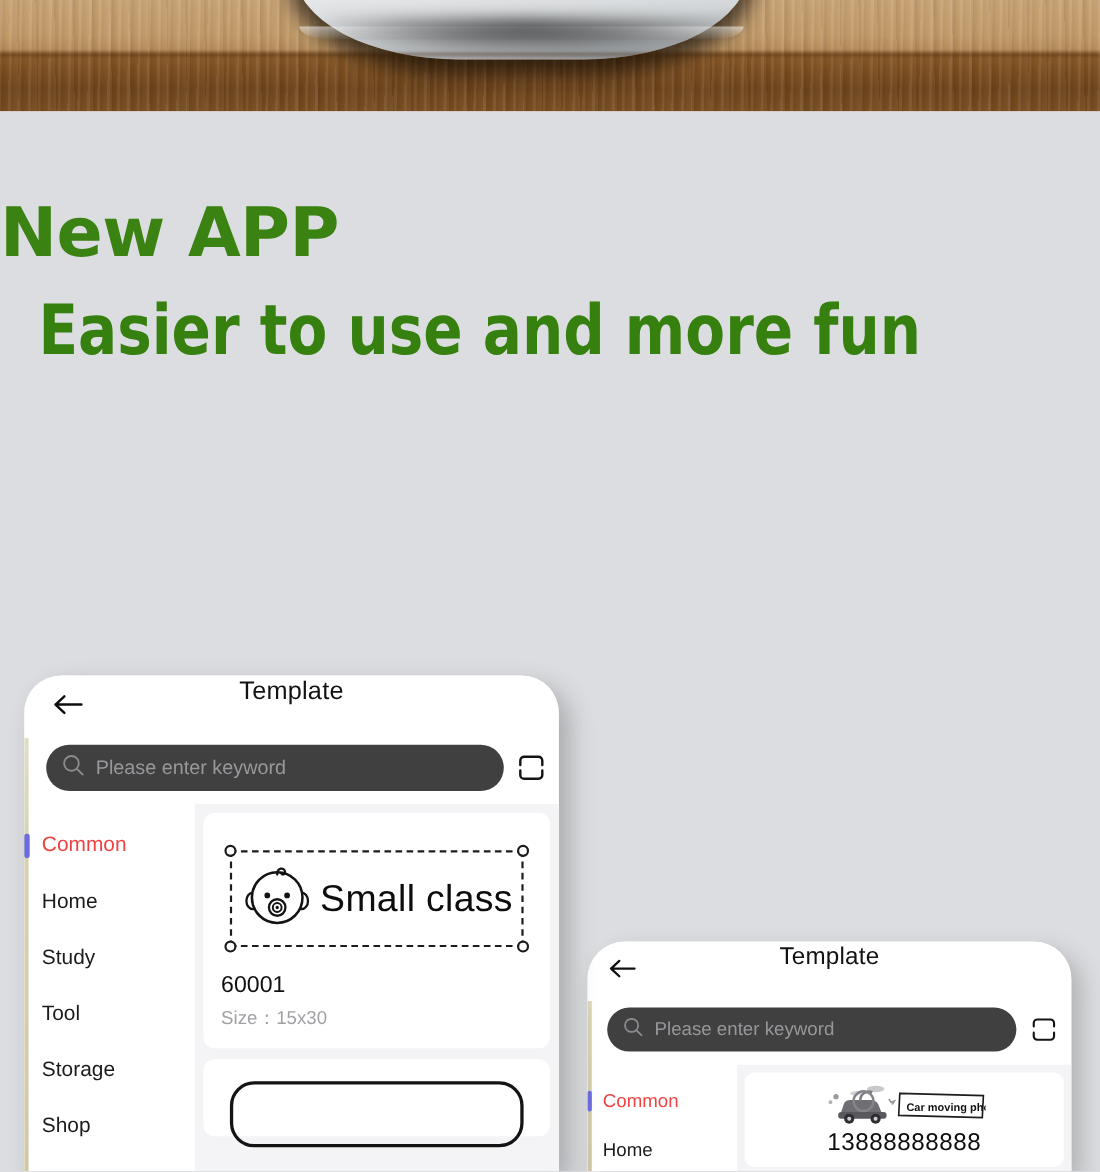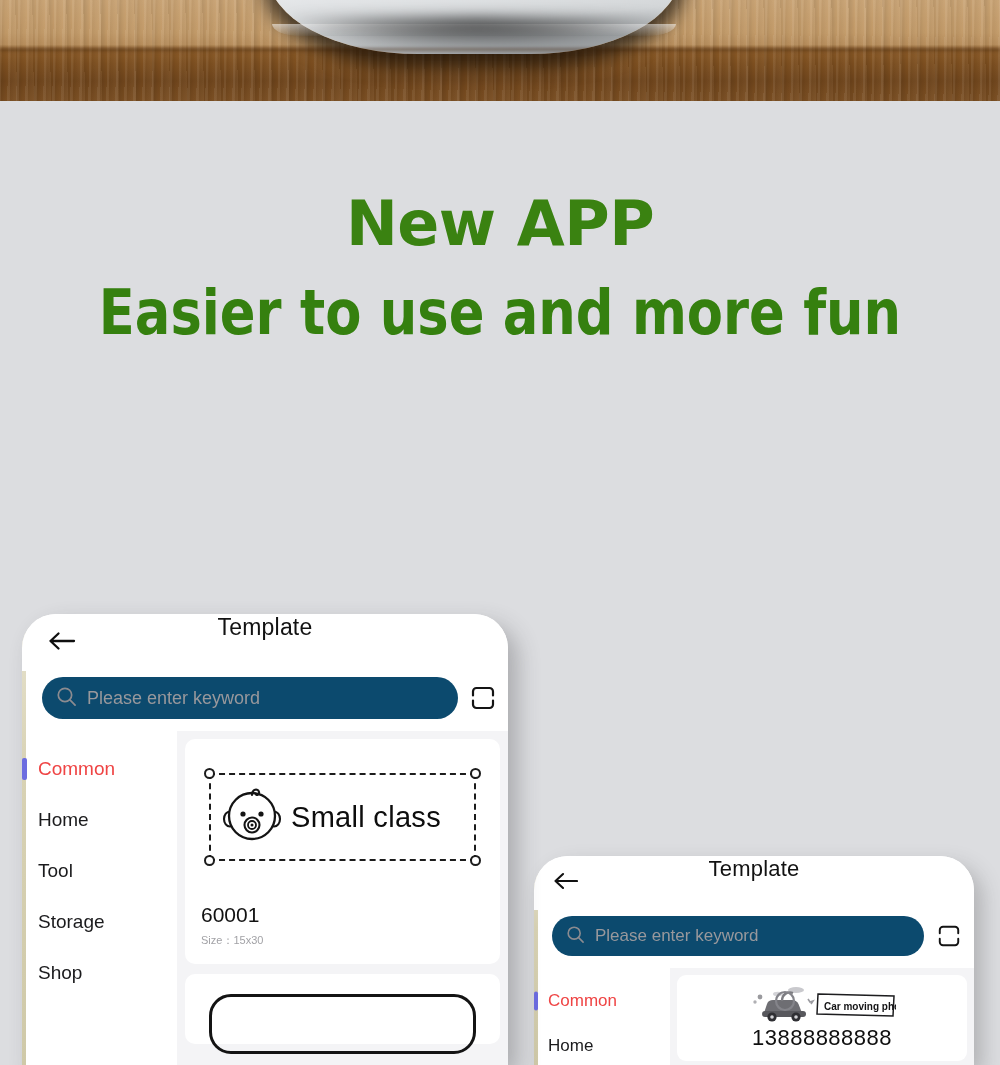--- a/index.html
+++ b/index.html
@@ -42,21 +42,21 @@
     filter: blur(7px);
   }
   .laptop-lip {
     position:absolute; left:272px; top:24px; width:404px; height:12px;
     border-radius:0 0 140px 140px / 0 0 60px 60px;
     background: linear-gradient(180deg, rgba(255,255,255,.55), rgba(120,125,130,.1));
     filter: blur(.6px);
   }
 
   
-  .headline-wrap { position: absolute; left:0; right:0; top: 192px; text-align:center; }
+  .headline-wrap { position: absolute; left:0; right:0; top: 180px; text-align:left; }
   .headline-1 {
     font-family: "DejaVu Sans", sans-serif;
     font-weight: 700; font-size: 62px; line-height: 1.02;
     color: #3a8211; letter-spacing: -.5px;
   }
   .headline-2 {
     font-family: "Liberation Sans Narrow","DejaVu Sans Condensed","Liberation Sans", sans-serif;
     font-weight: 700; font-size: 63px; line-height: 1.0;
     color: #35800f; transform: scaleX(.93); margin-top: 26px;
   }
@@ -89,21 +89,21 @@
   }
   .nav.tall { height: 57px; }
   .back-arrow { position:absolute; left: 24px; top:50%; transform: translateY(-50%); }
   .back-arrow.b2 { left: 18px; }
   .nav-title { font-size: 23px; color:#121212; font-weight: 400; letter-spacing:.2px; }
   .nav-title.small { font-size: 22px; }
 
   .search-row { display:flex; align-items:center; gap: 0; background:#fff; padding: 6px 0 12px 0; }
   .search-box {
     display:flex; align-items:center; gap: 10px; flex: 1;
-    margin-left: 20px; height: 42px; border-radius: 21px; background:#0c4a6e;
+    margin-left: 20px; height: 42px; border-radius: 21px; background:#404040;
     padding: 0 14px;
   }
   .search-box.b2 { margin-left: 18px; height: 40px; border-radius:20px; }
   .search-ph { font-size: 18px; color:#98989c; }
   .search-ph.b2 { font-size: 17px; }
   .scan-btn { width: 50px; display:flex; align-items:center; justify-content:center; }
 
   .body-row { display:flex; height: 100%; background:#fff; }
   .cats { width: 155px; background:#fff; padding-top: 12px; flex: 0 0 155px; }
   .cats.b2 { width: 136px; flex: 0 0 136px; padding-top: 10px; }
@@ -132,24 +132,24 @@
     position: relative; margin: 18px 10px 10px 10px; height: 88px;
     border: 2px dashed #1c1c1c;
   }
   .handle {
     position:absolute; width: 11px; height: 11px; border:2px solid #1c1c1c;
     border-radius:50%; background:#fff;
   }
   .handle.tl { left:-7px; top:-7px; } .handle.tr { right:-7px; top:-7px; }
   .handle.bl { left:-7px; bottom:-7px; } .handle.br { right:-7px; bottom:-7px; }
   .sel-inner { display:flex; align-items:center; height:100%; padding-left: 10px; gap: 8px; }
-  .label-text { font-size: 29px; color:#0d0d0d; letter-spacing:.3px; }
-
-  .tpl-code { font-size: 21px; color:#111; margin: 42px 0 0 2px; }
-  .tpl-size { font-size: 11px; color:#a2a2a6; margin: 6px 0 4px 2px; }
+  .label-text { font-size: 34px; color:#0d0d0d; letter-spacing:.3px; }
+
+  .tpl-code { font-size: 21px; color:#111; margin: 23px 0 0 2px; }
+  .tpl-size { font-size: 17px; color:#a2a2a6; margin: 6px 0 4px 2px; }
 
   .card2 {
     background:#fff; border-radius: 10px; height: 70px; margin-top: 2px;
     padding: 20px 24px 0 24px;
   }
   .rounded-outline {
     width: 100%; height: 60px; border: 3px solid #141414; border-radius: 22px;
   }
 
   .car-card { text-align:center; padding-top: 6px; }
@@ -276,20 +276,23 @@
       </div>
     </div>
 
     <div class="body-row">
       <div class="cats">
         <div class="cat active">
           <span>Common</span>
         </div>
         <div class="cat">
           <span>Home</span>
+        </div>
+        <div class="cat">
+          <span>Study</span>
         </div>
         <div class="cat">
           <span>Tool</span>
         </div>
         <div class="cat">
           <span>Storage</span>
         </div>
         <div class="cat">
           <span>Shop</span>
         </div>

